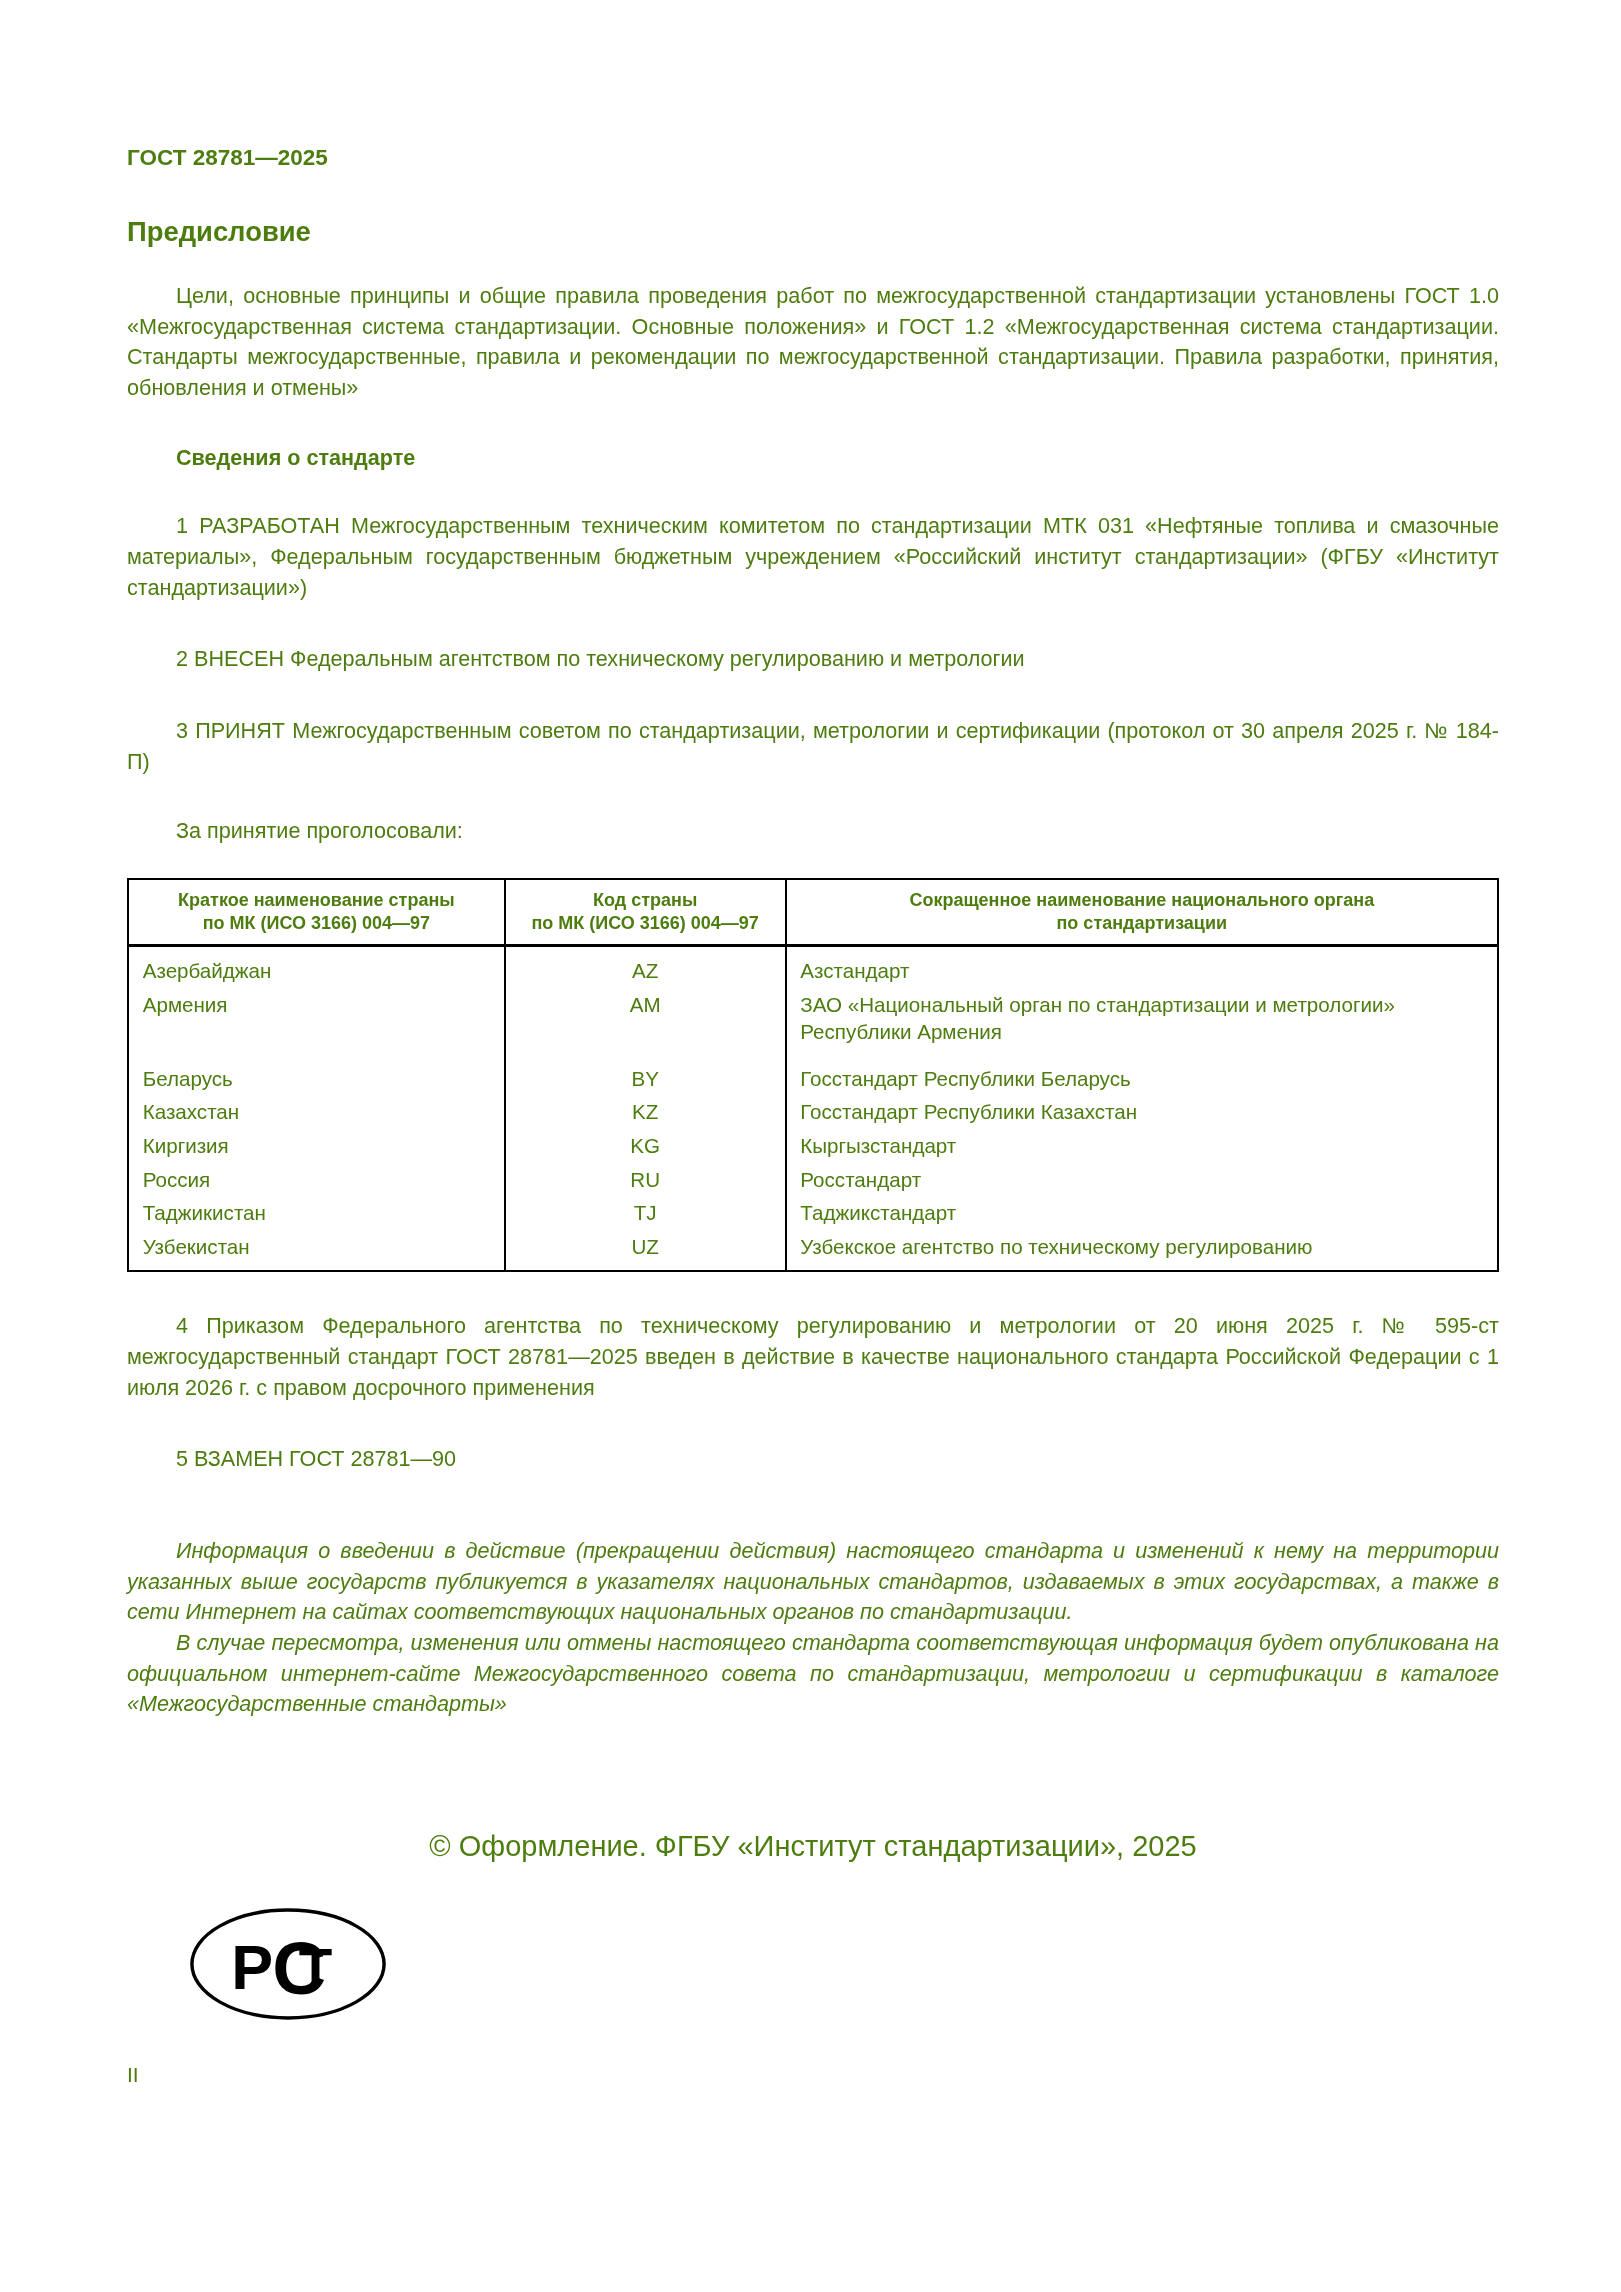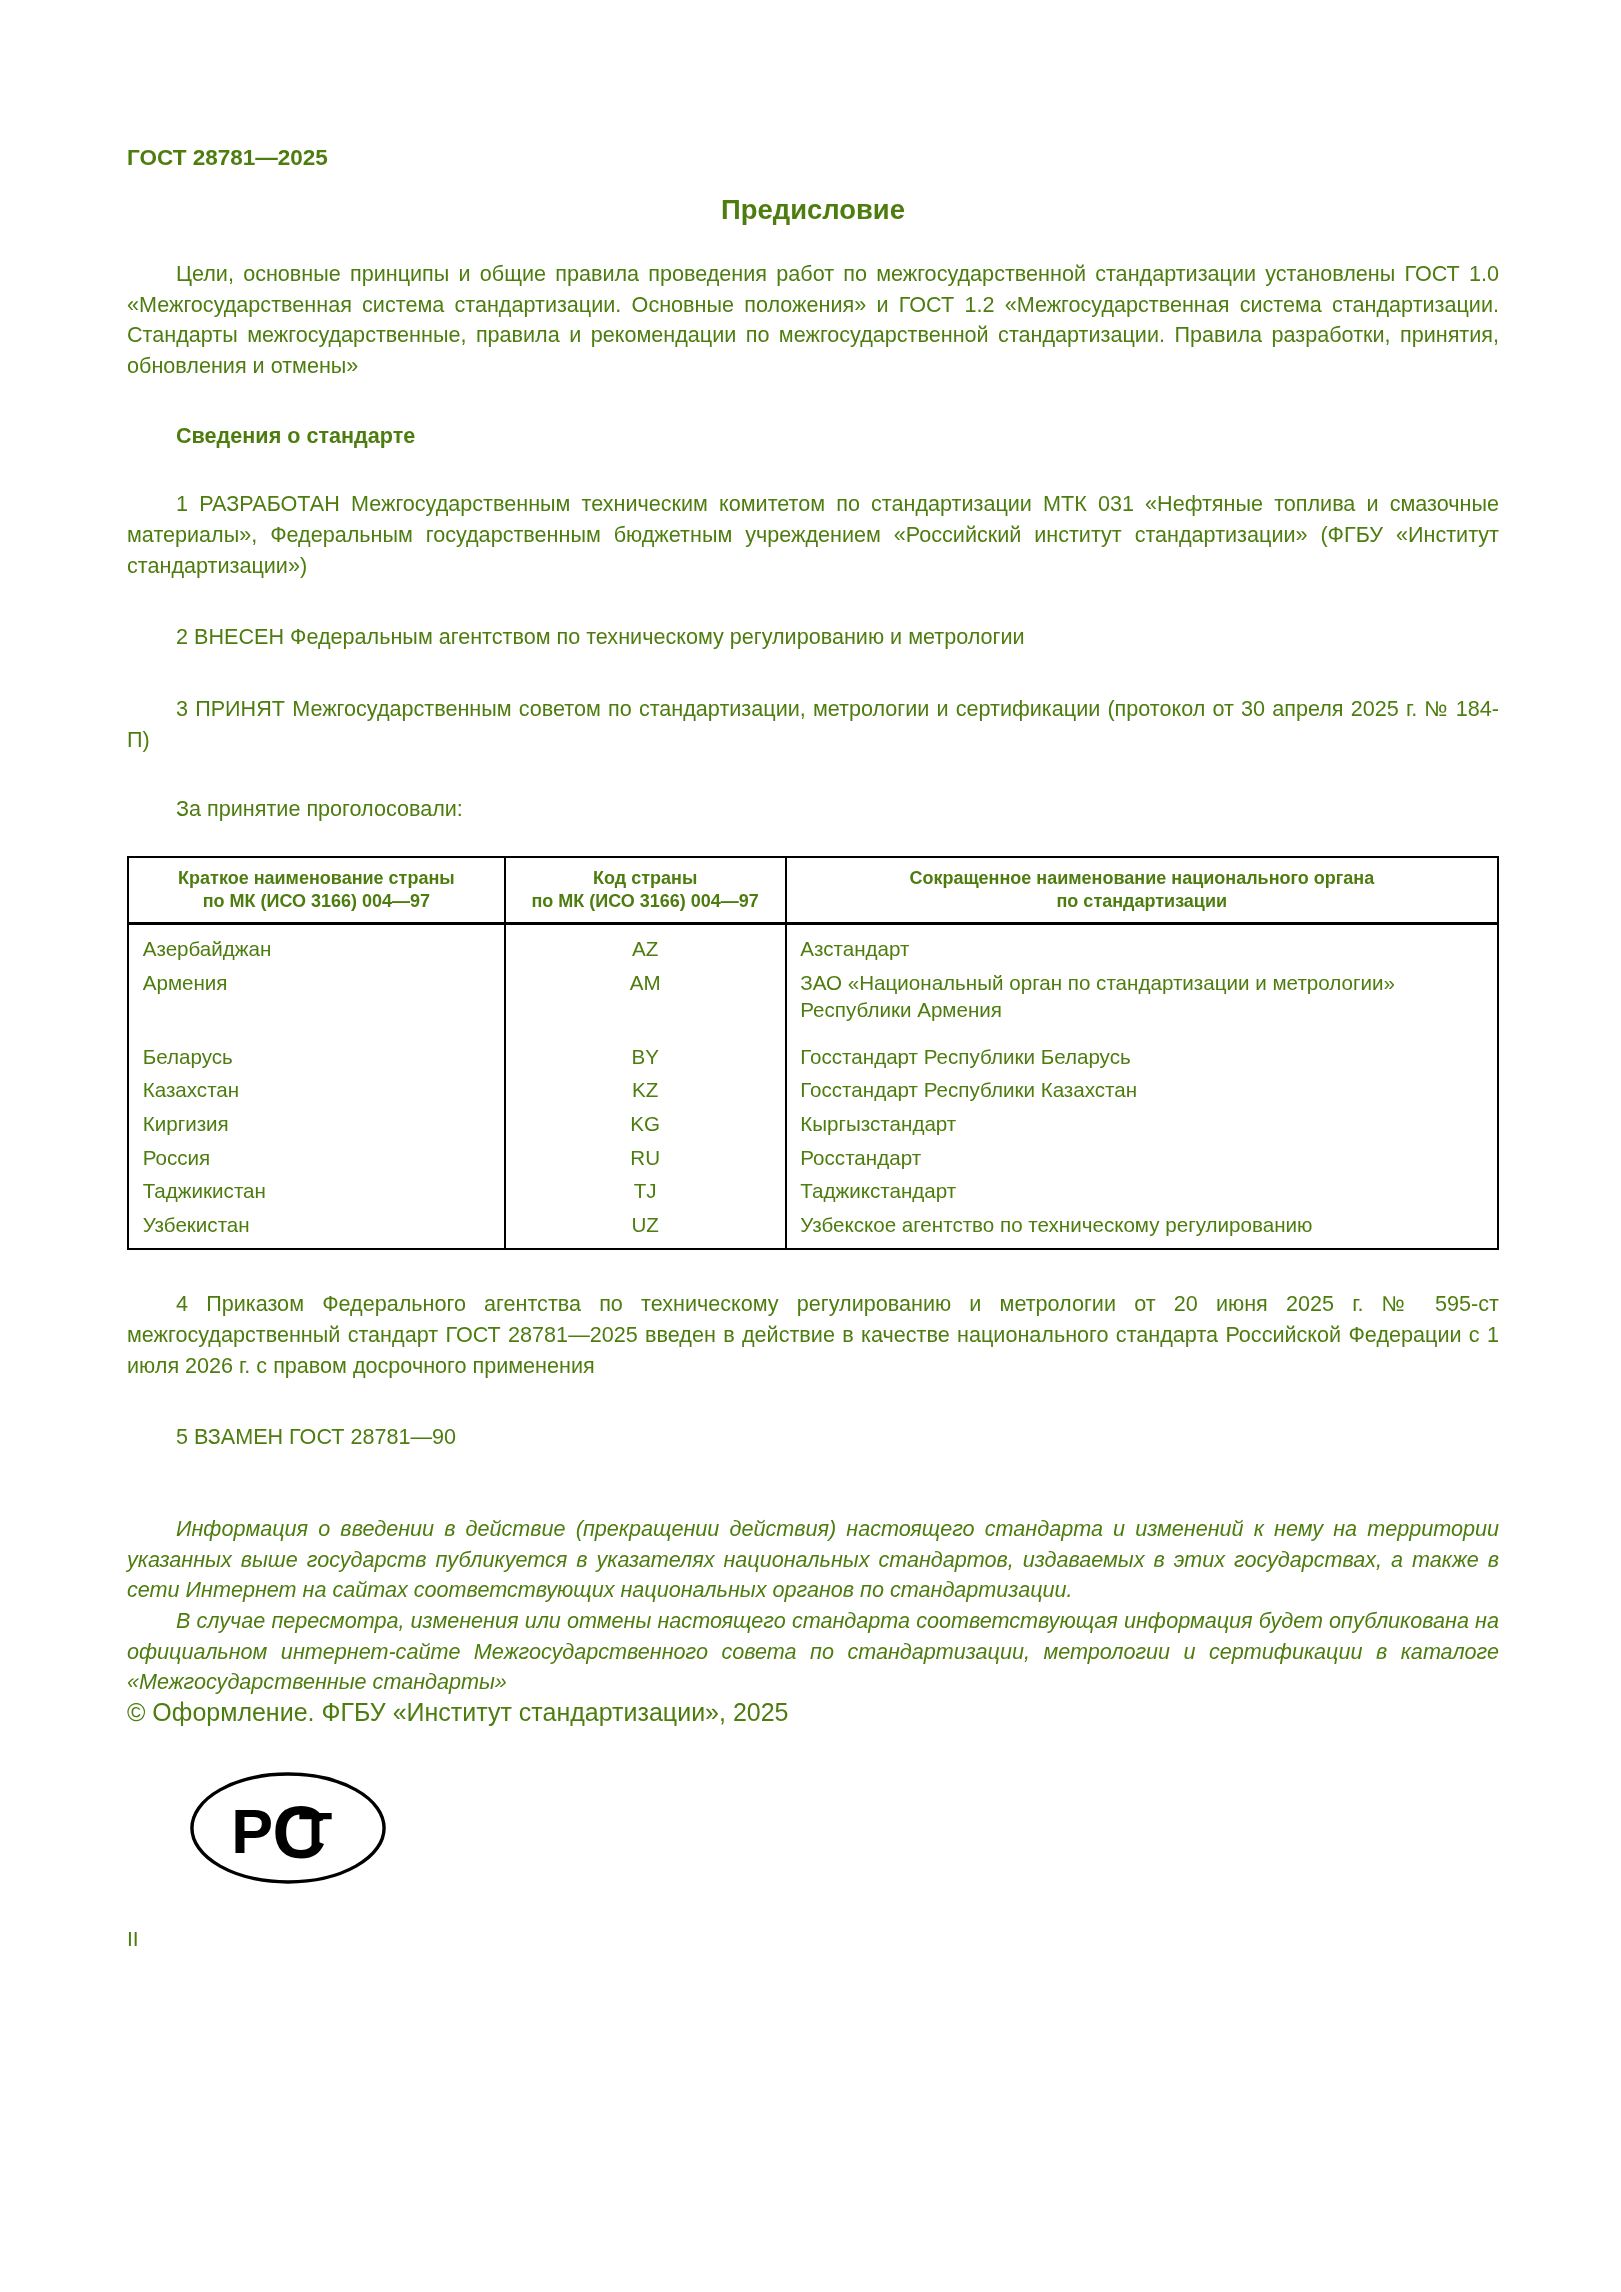--- a/index.html
+++ b/index.html
@@ -12,22 +12,21 @@
     font-family: "Liberation Sans", sans-serif;
     padding: 145px 122px 0 127px;
     position: relative;
     overflow: hidden;
   }
   .doc-code {
     font-size: 22.5px;
     font-weight: bold;
   }
   .title {
-    margin-top: 23px;
-    text-align: center;
+    margin-top: 45px;
     font-size: 27.4px;
     font-weight: bold;
   }
   .para {
     font-size: 21.6px;
     line-height: 1.42;
     text-align: justify;
     text-indent: 49px;
   }
   .mt-intro   { margin-top: 33px; }
@@ -65,22 +64,23 @@
   table.voting tr.gap-after td { padding-bottom: 15.7px; }
   .col-country { width: 27.5%; }
   .col-code    { width: 20.5%; }
   .col-org     { width: 52%; }
 
   .info-block {
     margin-top: 61px;
     font-style: italic;
   }
   .copyright {
-    font-size: 25px;
-    text-align: left;
+    margin-top: 110px;
+    font-size: 29px;
+    text-align: center;
   }
   .bottom-block {
     margin-top: 43px;
     display: flex;
     align-items: flex-start;
     gap: 45px;
   }
   .rst-logo {
     flex-shrink: 0;
     margin-left: 61px;

